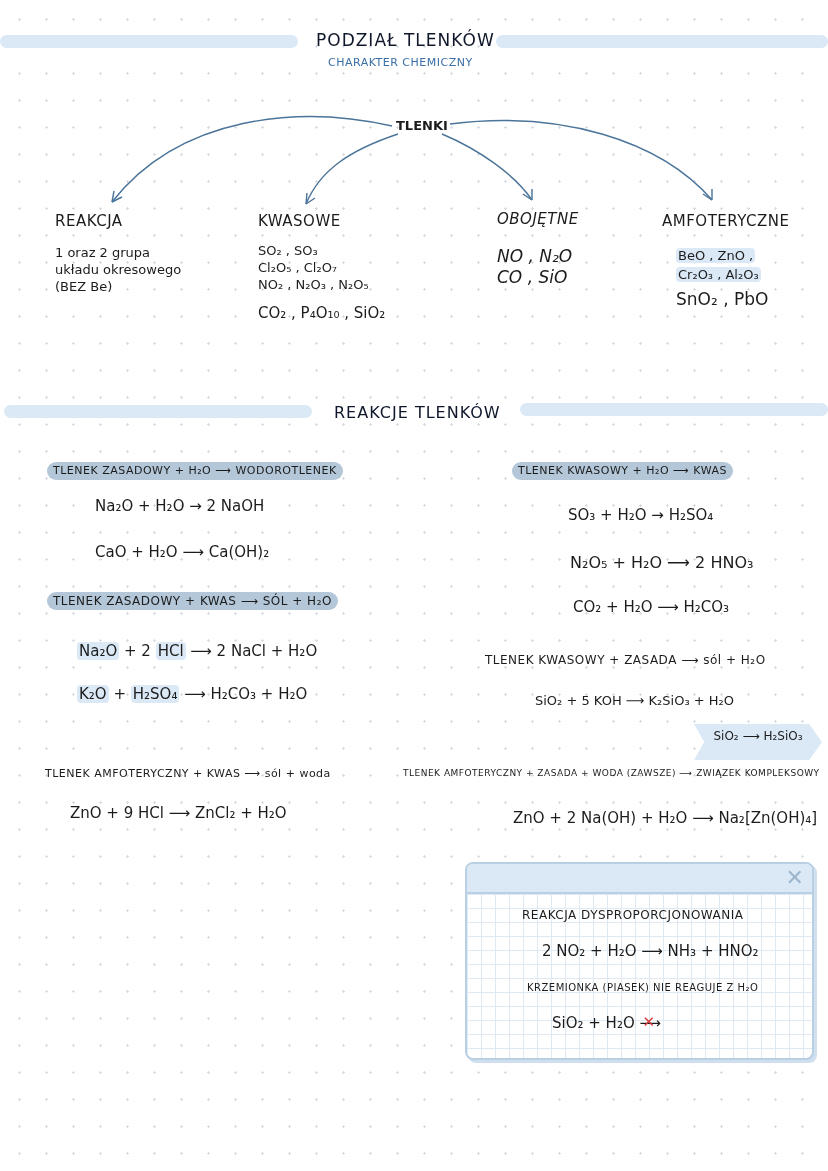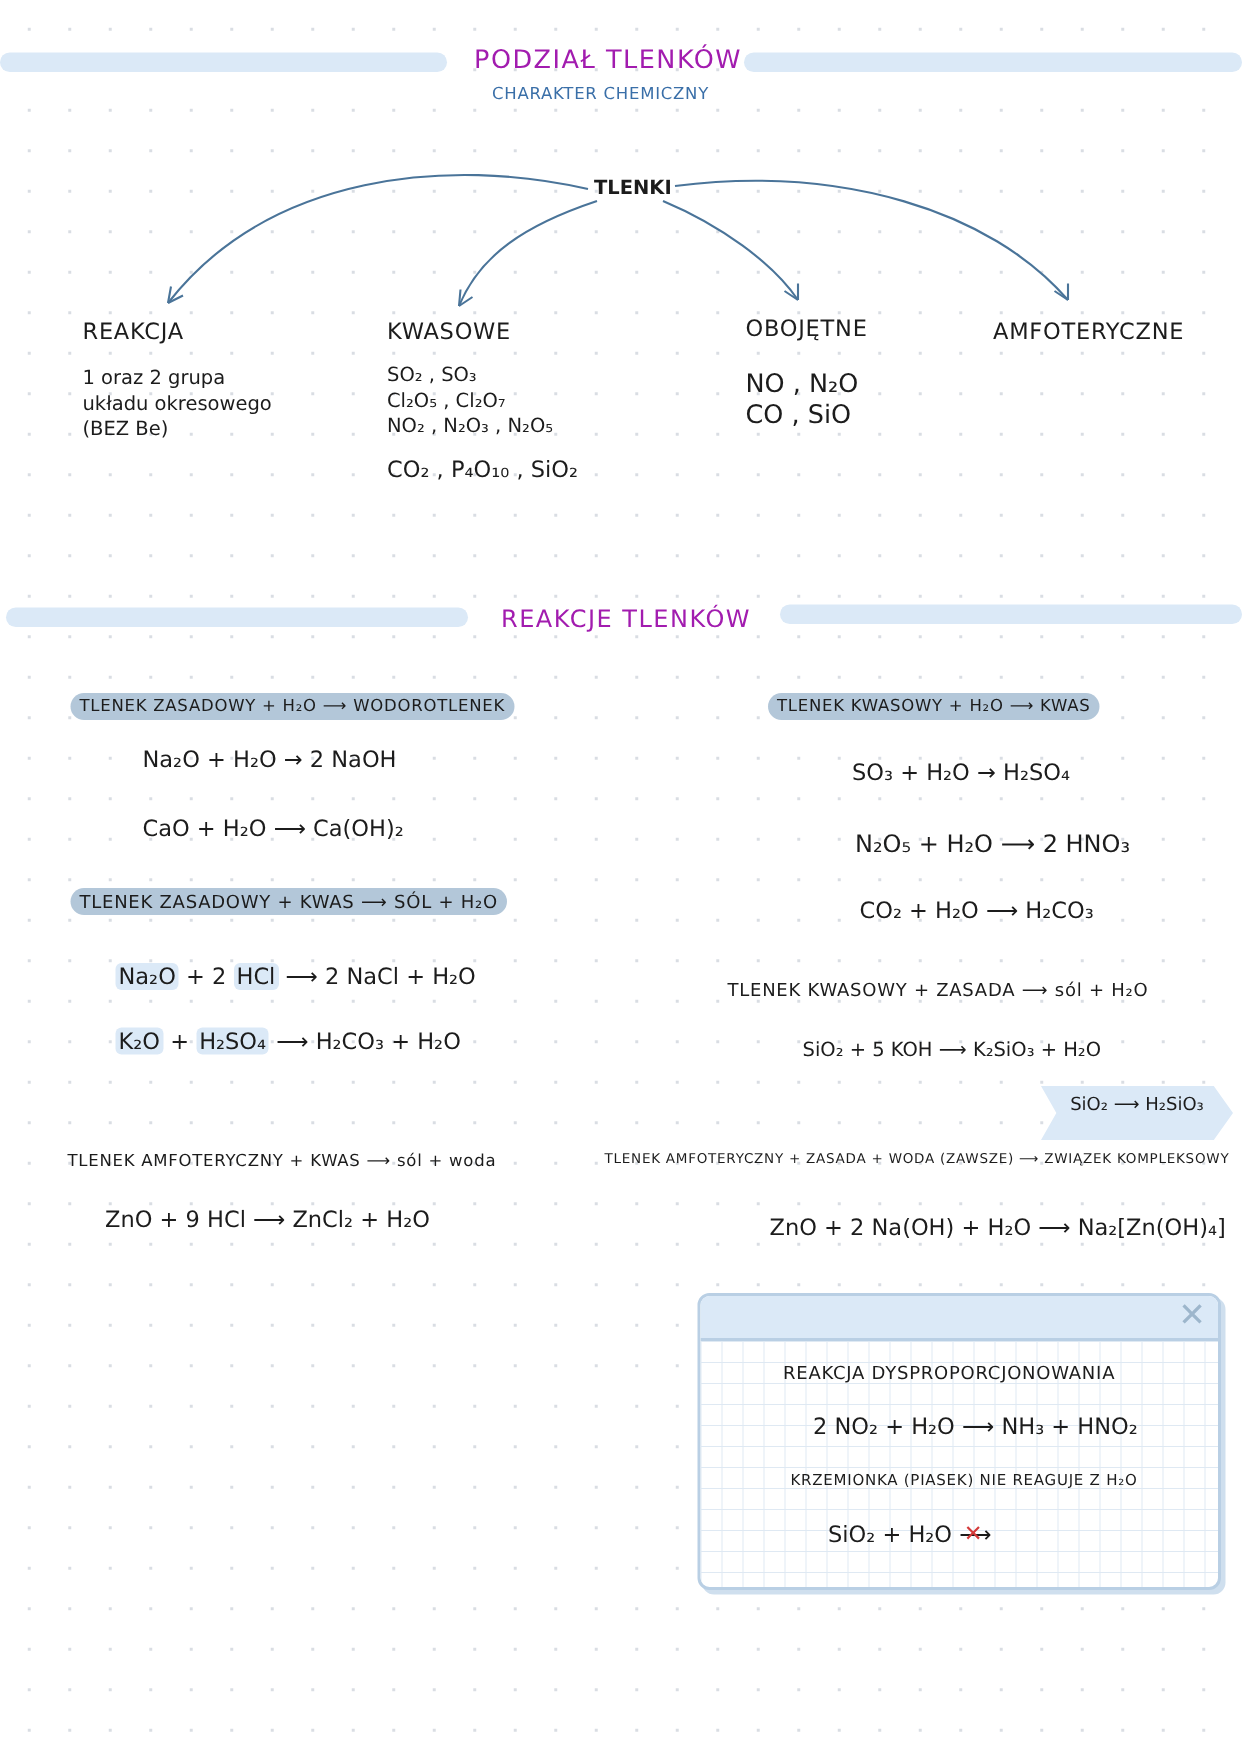--- a/index.html
+++ b/index.html
@@ -7,21 +7,21 @@
     width:828px; height:1171px; position:relative; overflow:hidden;
     background-color:#ffffff;
     background-image: radial-gradient(circle, #d9dde3 1px, transparent 1.3px);
     background-size: 27px 27px;
     background-position: 6px 6px;
     font-family: "DejaVu Sans", sans-serif;
     color:#1c1c1c;
   }
   .abs { position:absolute; }
   .band { position:absolute; height:13px; background:#dbe9f7; border-radius:7px; }
-  .title-blue { color:#a21caf; font-family:"DejaVu Sans", sans-serif; letter-spacing:1px; }
+  .title-blue { color:#0f172a; font-family:"DejaVu Sans", sans-serif; letter-spacing:1px; }
   .sub-blue { color:#3a6fa8; font-size:11px; letter-spacing:0.5px; }
   .hand { font-family:"DejaVu Sans", sans-serif; }
   .cat-head { font-size:15px; letter-spacing:0.5px; }
   .formula { font-size:15px; line-height:18px; }
   .formula-big { font-size:17px; }
   .hl { background:#dbe9f7; border-radius:4px; padding:0 2px; }
   .pill {
     position:absolute; background:#b3c7d9; border-radius:9px; height:18px;
     font-size:11px; line-height:18px; padding:0 6px; letter-spacing:0.5px; white-space:nowrap;
   }
@@ -84,30 +84,35 @@
 <div class="abs" style="left:258px; top:212px;">
   <div class="cat-head">KWASOWE</div>
   <div class="formula" style="margin-top:12px; font-size:13px; line-height:17px;">
     <div>SO₂ , SO₃</div>
     <div>Cl₂O₅ , Cl₂O₇</div>
     <div>NO₂ , N₂O₃ , N₂O₅</div>
     <div style="margin-top:12px; font-size:15px;">CO₂ , P₄O₁₀ , SiO₂</div>
   </div>
 </div>
 
-<div class="abs" style="left:497px; top:210px;">
+<div class="abs" style="left:497px; top:210px;font-style:italic;">
   <div class="cat-head">OBOJĘTNE</div>
   <div class="formula-big" style="margin-top:18px; line-height:21px;">
     <div>NO , N₂O</div>
     <div>CO , SiO</div>
   </div>
 </div>
 
 <div class="abs" style="left:662px; top:212px;">
   <div class="cat-head">AMFOTERYCZNE</div>
+  <div style="margin-top:16px; margin-left:14px; font-size:13px; line-height:19px;">
+    <div><span class="hl">BeO , ZnO ,</span></div>
+    <div><span class="hl">Cr₂O₃ , Al₂O₃</span></div>
+    <div style="margin-top:6px; font-size:17px;">SnO₂ , PbO</div>
+  </div>
 </div>
 
 <div class="band" style="left:4px; top:405px; width:308px;"></div>
 <div class="band" style="left:520px; top:403px; width:308px;"></div>
 <div class="abs title-blue" style="left:334px; top:403px; font-size:16px;">REAKCJE TLENKÓW</div>
 
 <div class="pill" style="left:47px; top:462px;">TLENEK ZASADOWY + H₂O ⟶ WODOROTLENEK</div>
 <div class="abs eq" style="left:95px; top:497px;">Na₂O + H₂O → 2 NaOH</div>
 <div class="abs eq" style="left:95px; top:543px;">CaO + H₂O ⟶ Ca(OH)₂</div>
 

